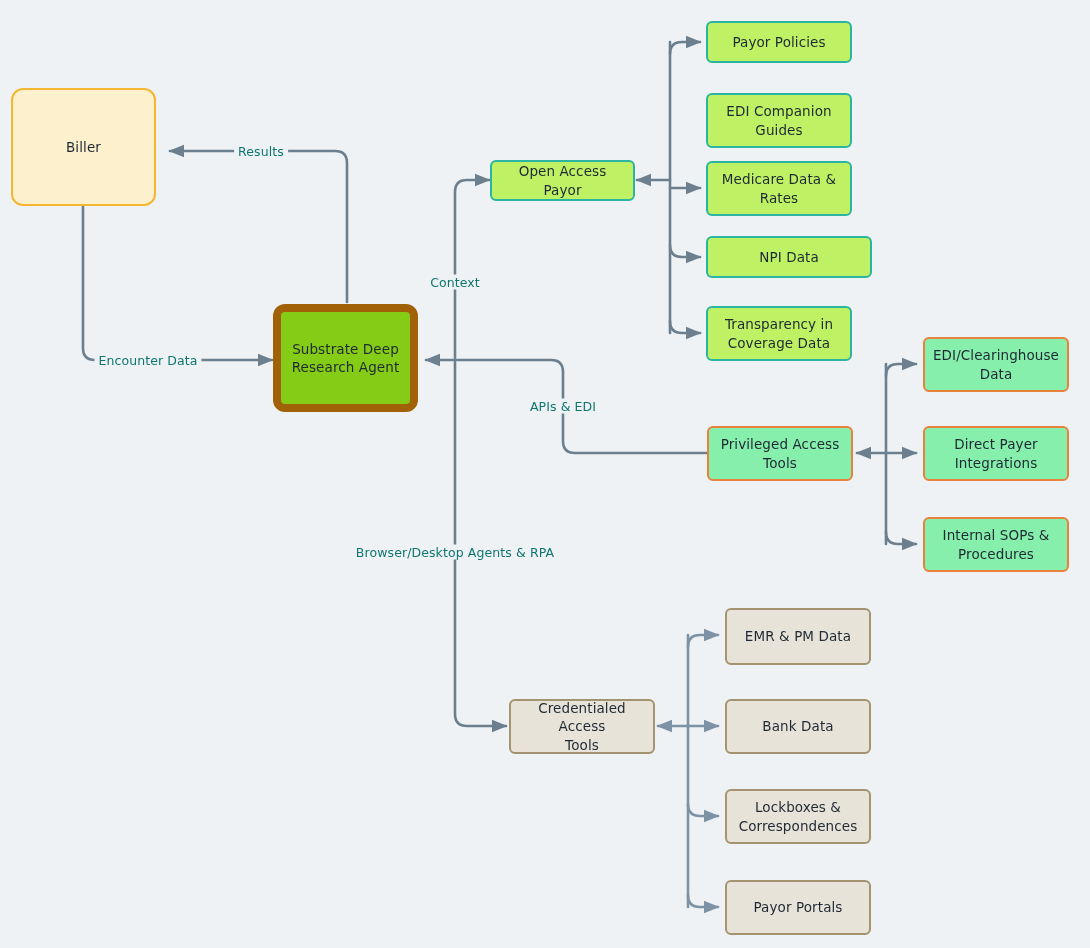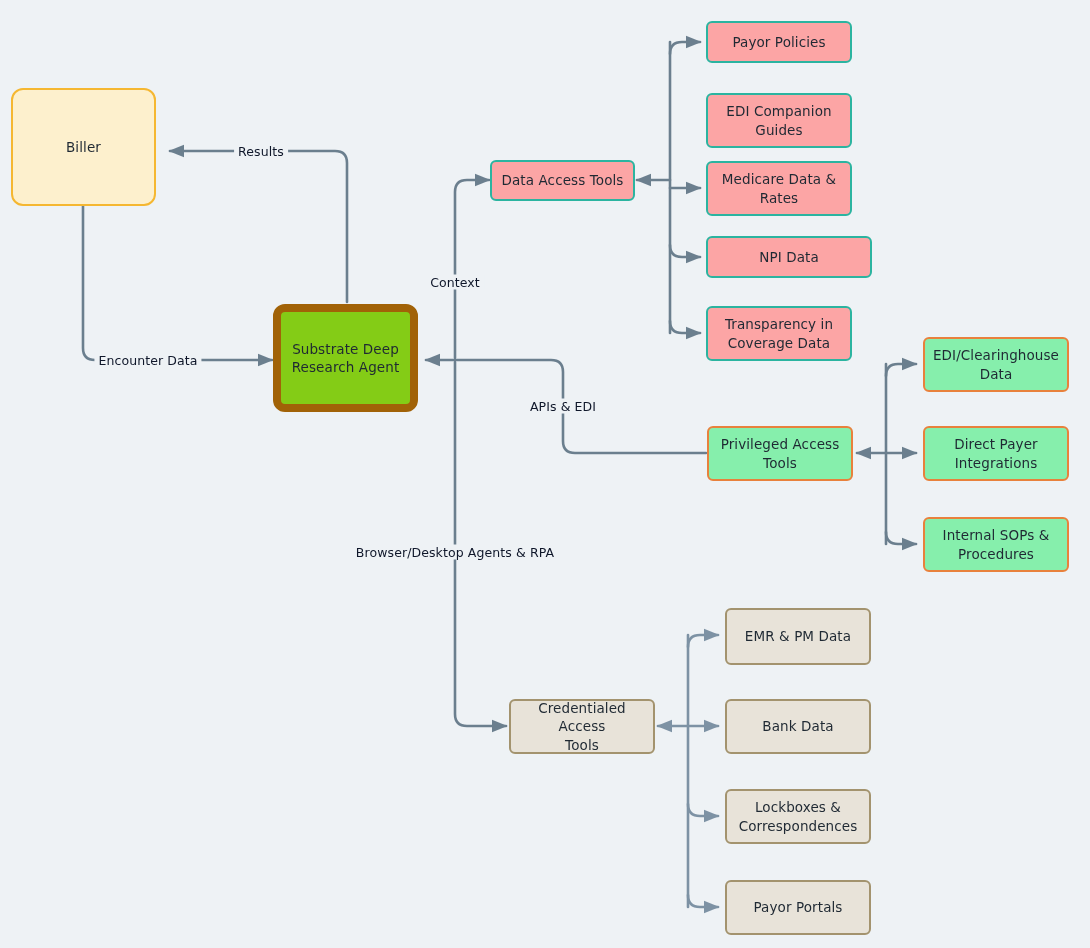--- a/index.html
+++ b/index.html
@@ -46,36 +46,36 @@
 
   .n-biller {
     background: #fdf0cd;
     border: 2px solid #f5b731;
   }
   .n-agent {
     background: #84cc16;
     border: 8px solid #a16207;
   }
   .n-teal {
-    background: #fca5a5;
+    background: #bef264;
     border: 2px solid #2bb4a0;
   }
   .n-orange {
     background: #86efac;
     border: 2px solid #e8813c;
   }
   .n-beige {
     background: #e8e3d9;
     border: 2px solid #a3936e;
   }
 
   .edge-label {
     position: absolute;
     font-size: 12.5px;
-    color: #0f172a;
+    color: #0f766e;
     background: #eef2f5;
     padding: 0 4px;
     white-space: nowrap;
     transform: translate(-50%, -50%);
     letter-spacing: 0.1px;
   }
 </style>
 </head>
 <body>
 
@@ -138,21 +138,21 @@
   </div>
 
   <div class="node sharp n-agent" style="left:273px; top:304px; width:145px; height:108px;">
     <span>
       <span>Substrate Deep</span><br>
       <span>Research Agent</span>
     </span>
   </div>
 
   <div class="node round n-teal" style="left:490px; top:160px; width:145px; height:41px;">
-    <span>Data Access Tools</span>
+    <span>Open Access Payor</span>
   </div>
 
   <div class="node round n-orange" style="left:707px; top:426px; width:146px; height:55px;">
     <span>
       <span>Privileged Access</span><br>
       <span>Tools</span>
     </span>
   </div>
 
   <div class="node round n-beige" style="left:509px; top:699px; width:146px; height:55px;">

